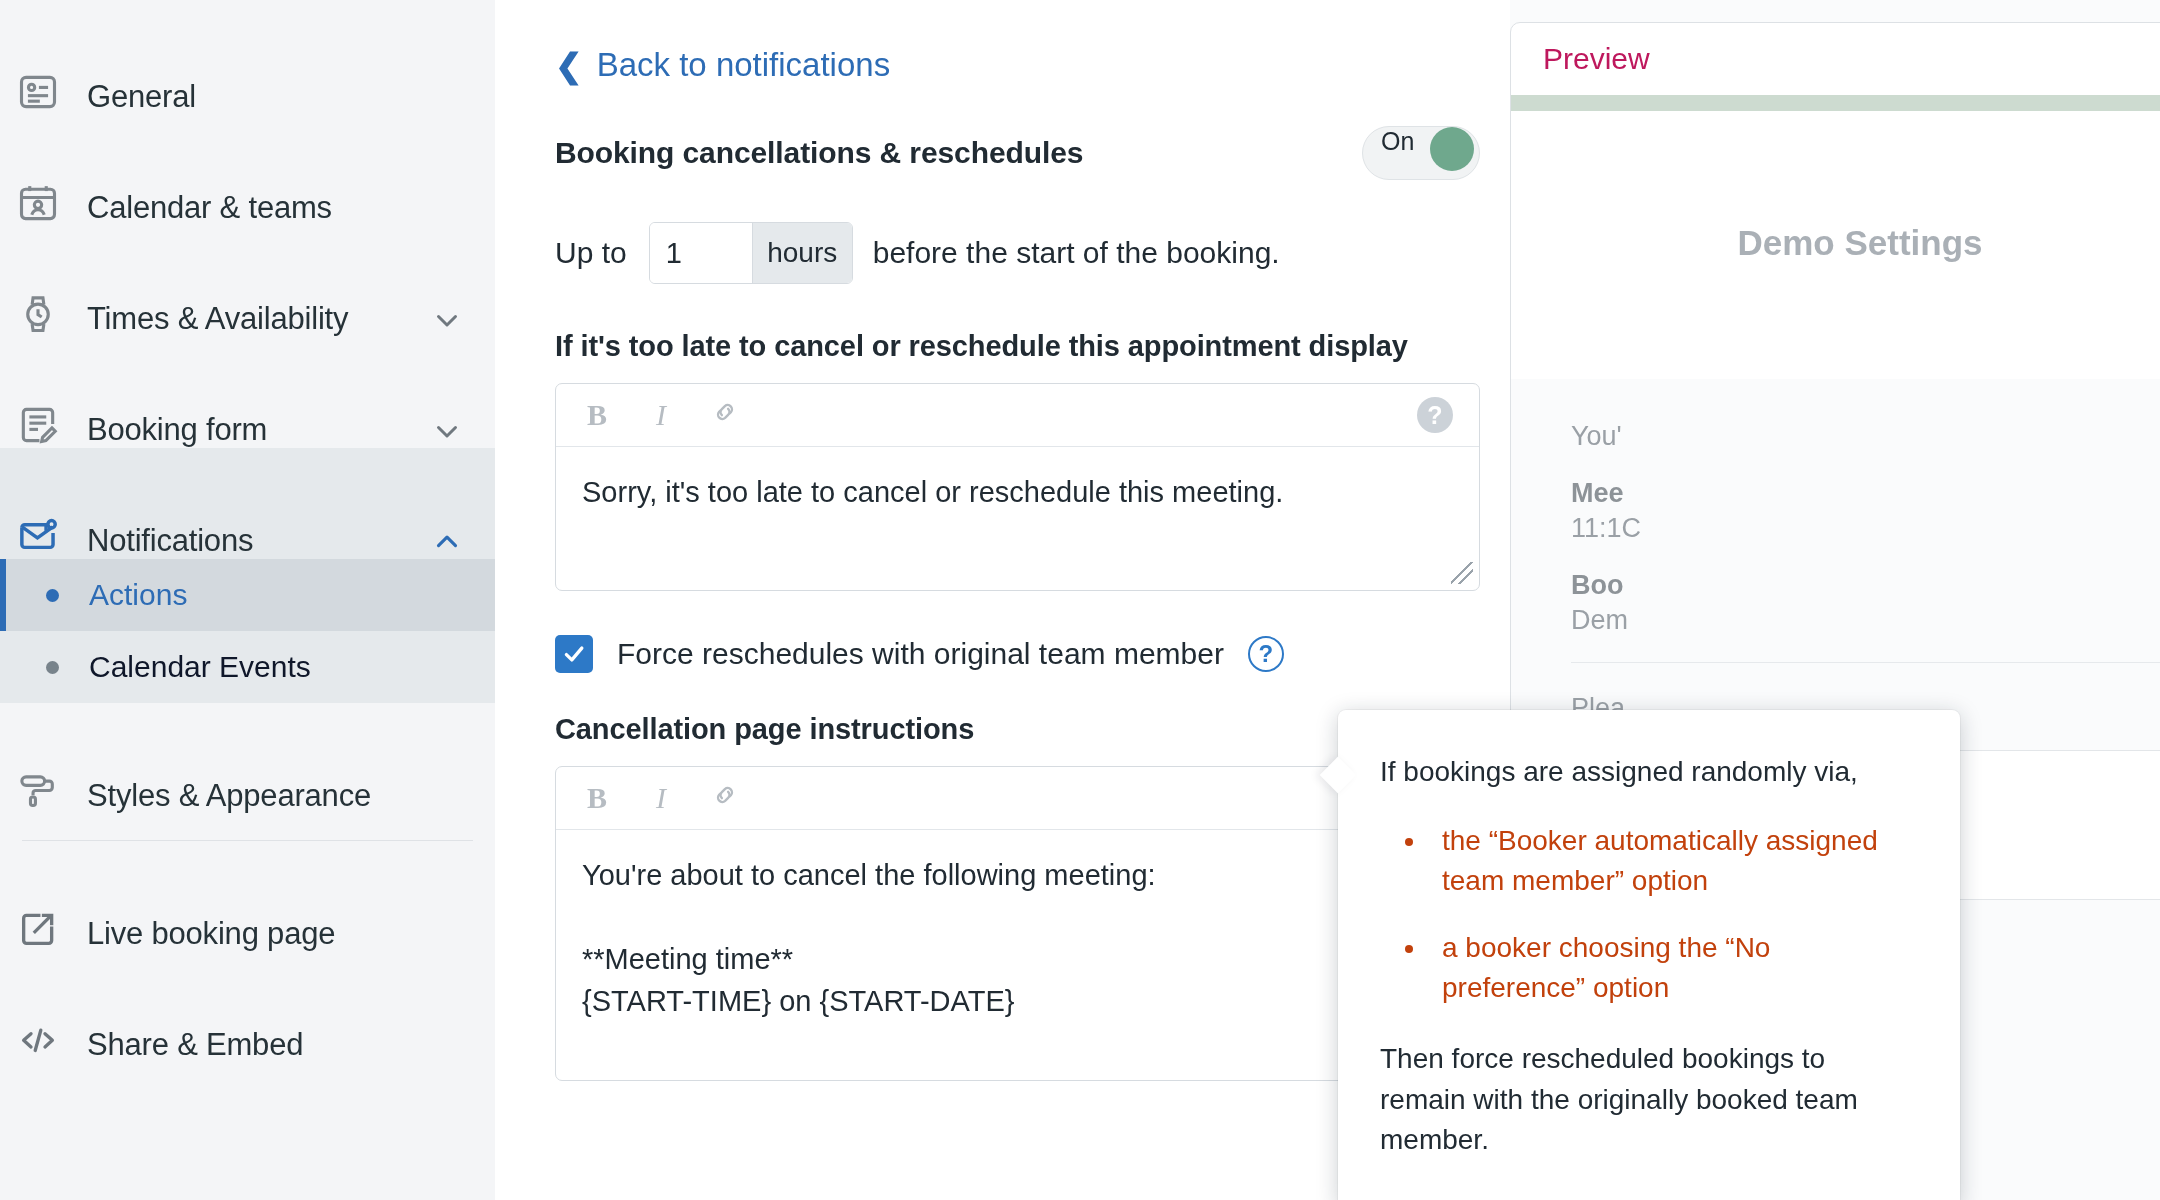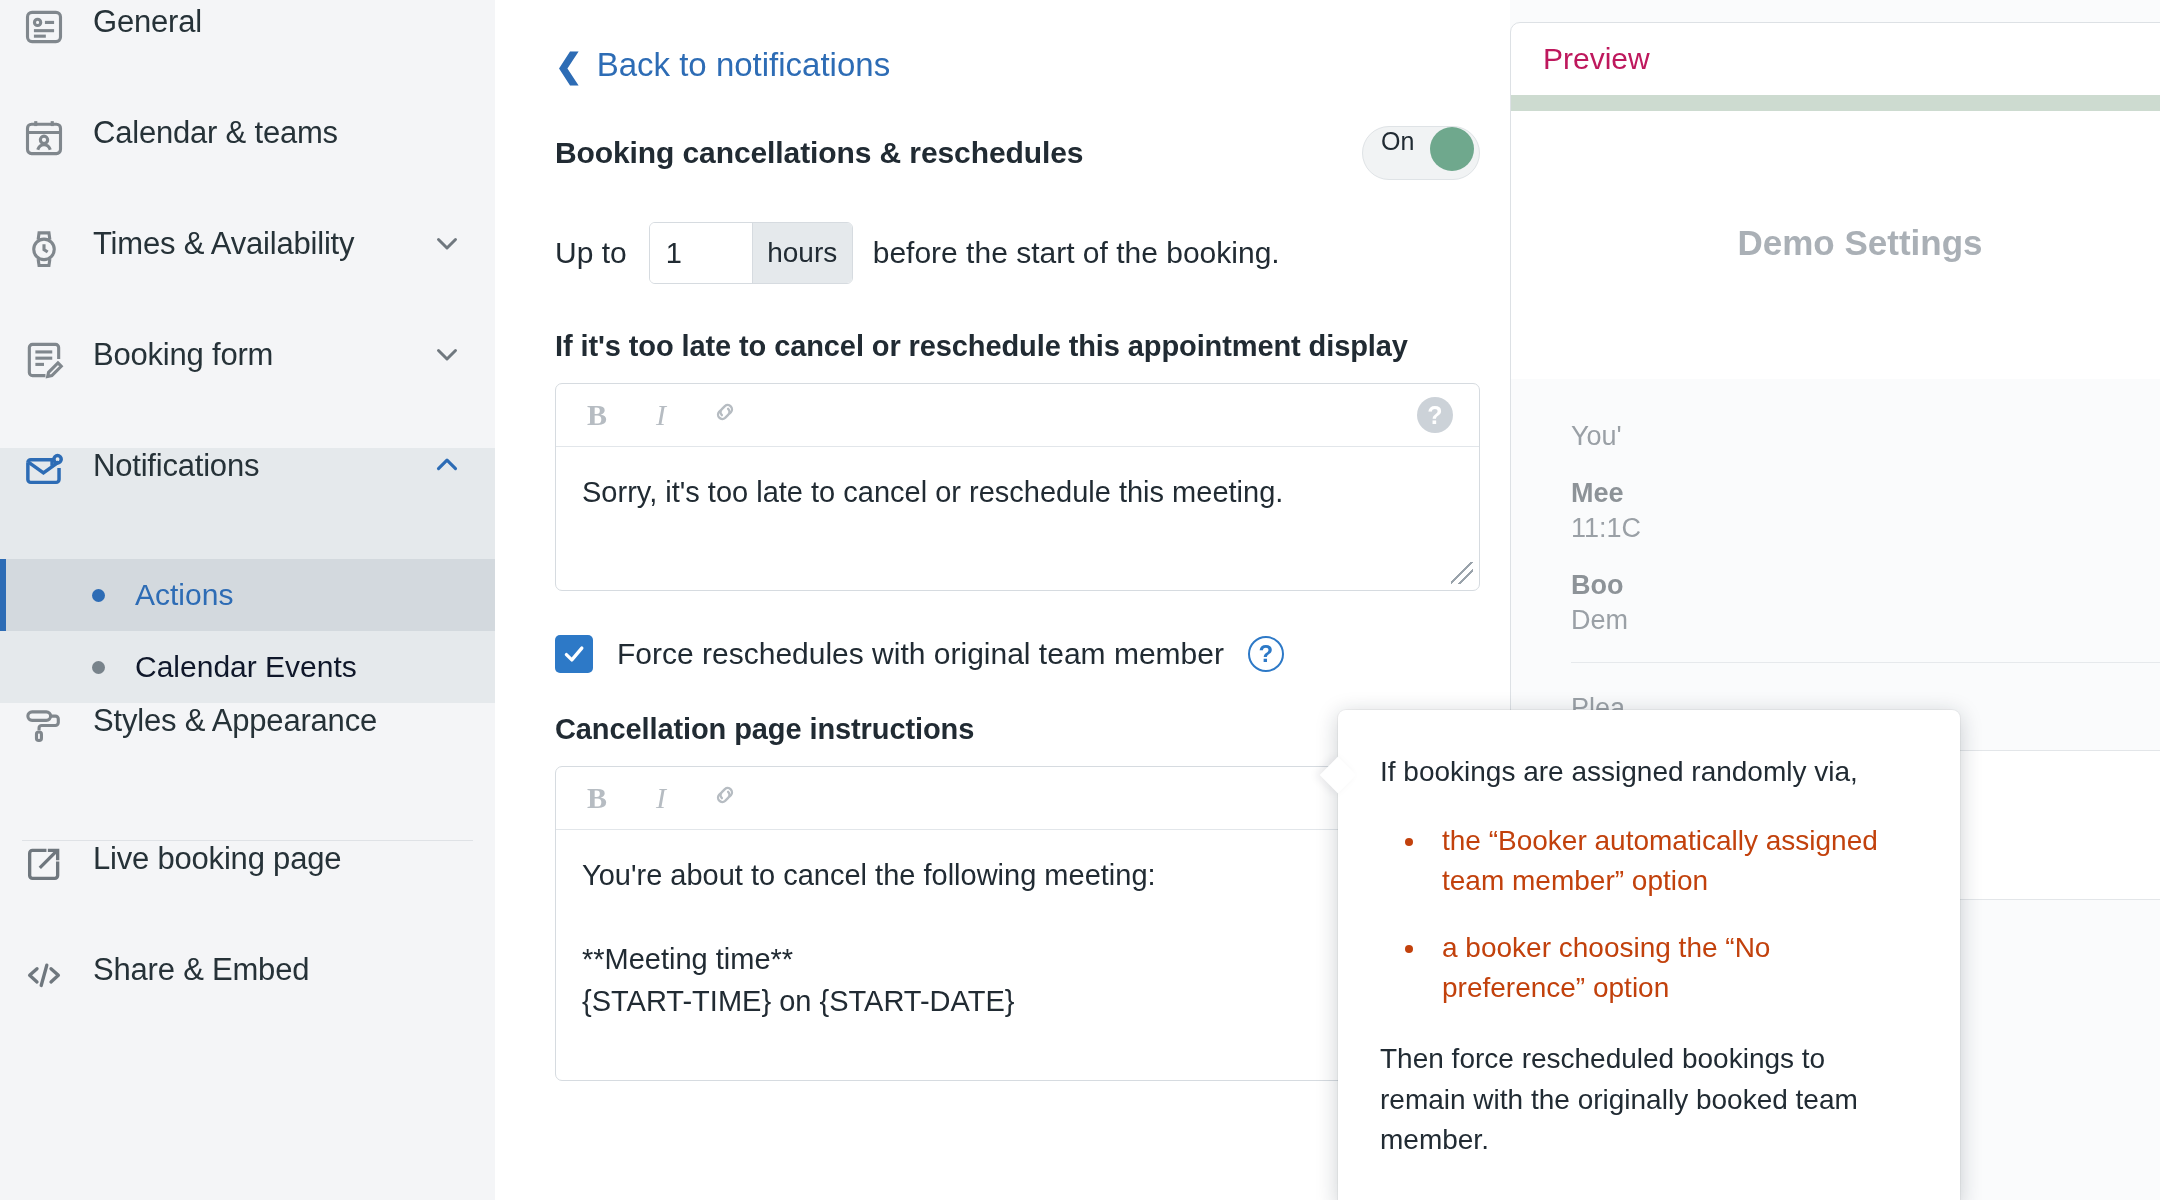--- a/index.html
+++ b/index.html
@@ -13,43 +13,43 @@
 
   
   .sidebar {
     width: 495px; height: 1200px;
     background: #f4f5f7;
     flex: 0 0 495px;
     padding-top: 4px;
     position: relative;
   }
   .nav-item {
-    display: flex; align-items: flex-start;
+    display: flex; align-items: flex-end;
     height: 111px;
-    padding-left: 21px;
+    padding-left: 15px;
     gap: 26px;
     cursor: pointer;
     position: relative;
   }
   .nav-item .label {
     font-size: 31px; color: #263238; letter-spacing: -0.2px;
     flex: 1;
   }
   .nav-icon { width: 46px; height: 46px; flex: 0 0 46px; display:flex; align-items:center; justify-content:center; }
   .nav-icon svg { display:block; }
   .chev { width: 44px; margin-right: 26px; display:flex; align-items:center; justify-content:center; }
 
   .nav-item.active-parent { background: #e5e9ec; }
   .nav-item.active-parent .label { color: #263238; }
 
   .subnav { background: #e5e9ec; }
   .sub-item {
     display: flex; align-items: center;
     height: 72px;
-    padding-left: 92px;
+    padding-left: 46px;
     gap: 30px;
     cursor: pointer;
     position: relative;
   }
   .sub-item.selected { background: #d3d9de; }
   .sub-item.selected::before {
     content:""; position:absolute; left:0; top:0; bottom:0; width:6px; background:#2d6cb5;
   }
   .dot { width: 13px; height: 13px; border-radius: 50%; background: #78838b; flex:0 0 13px; }
   .sub-item.selected .dot { background: #2d6cb5; }

